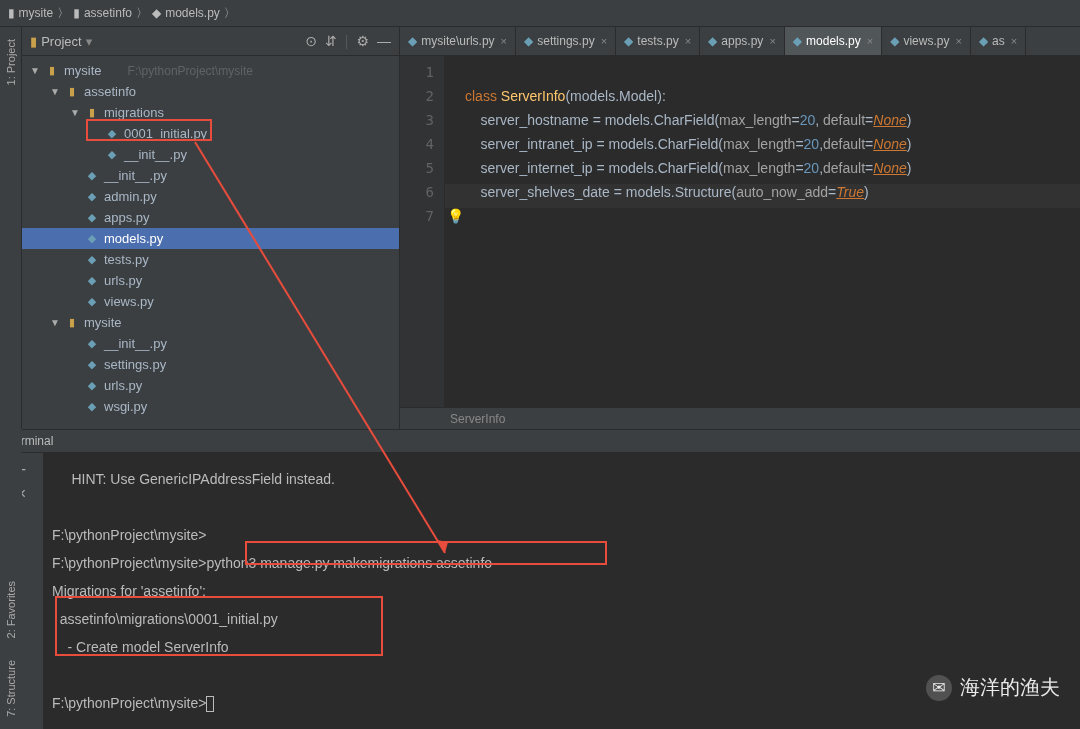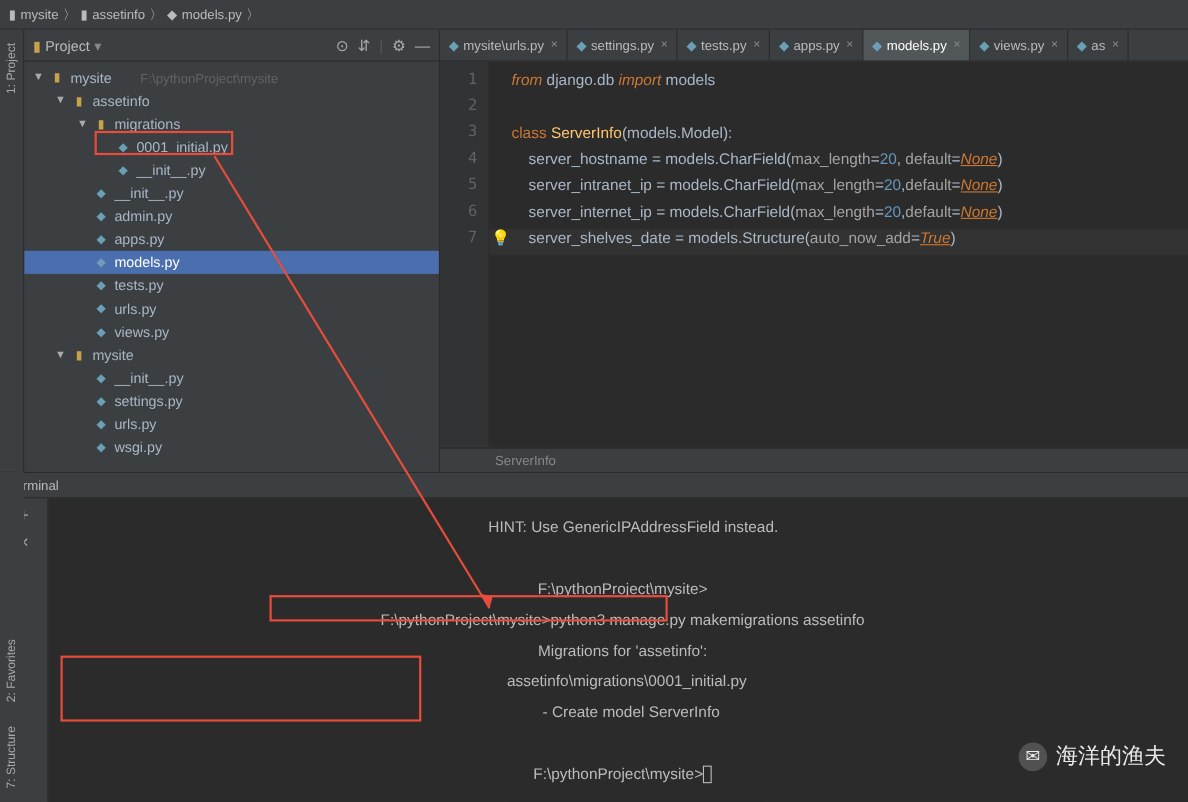--- a/index.html
+++ b/index.html
@@ -40,21 +40,21 @@
 .kw2 { color:#cc7832; }
 .fn { color:#ffc66d; }
 .param { color:#a3a3a3;margin-top:20px; }
 .num { color:#6897bb; }
 .none { color:#cc7832; font-style:italic;text-decoration:underline; }
 .op { color:#a9b7c6; }
 .bulb { position:absolute; left:2px; top:152px; color:#ffc66d; font-size:14px; }
 .crumbs-bottom { height:22px; background:#3c3f41; border-top:1px solid #2b2b2b; display:flex; align-items:center; padding-left:50px; font-size:12px; color:#888; }
 .terminal-panel { height:300px; background:#2b2b2b; display:flex; flex-direction:column; }
 .terminal-header { height:24px; background:#3c3f41; border-top:1px solid #2b2b2b; border-bottom:1px solid #2b2b2b; display:flex; align-items:center; padding-left:8px; font-size:12px; color:#bbb; }
-.terminal-body { flex:1; display:flex;text-align:center; }
+.terminal-body { flex:1; display:flex; }
 .term-gutter { width:44px; background:#3c3f41; border-right:1px solid #2b2b2b; padding-top:8px; display:flex; flex-direction:column; align-items:center; gap:6px; color:#aaa; }
 .term-gutter span { cursor:pointer; font-size:16px; }
 .term-content { flex:1; padding:12px 0 0 8px; font-family:"Consolas","DejaVu Sans Mono",monospace; font-size:14px; line-height:28px; color:#bbb; }
 .term-line { white-space:pre; }
 .cursor { display:inline-block; width:8px; height:16px; border:1px solid #bbb; vertical-align:middle; }
 .side-tabs-left-bottom { position:absolute; left:0; top:429px; width:22px; bottom:0; background:#3c3f41; display:flex; flex-direction:column-reverse; align-items:center; padding-bottom:6px; gap:10px; }
 svg.arrow-line { position:absolute; top:0; left:0; pointer-events:none; z-index:40; }
 .watermark { position:absolute; right:20px; bottom:28px; color:#fff; font-size:20px; display:flex; align-items:center; gap:8px; opacity:0.9; }
 .wm-icon { width:26px; height:26px; border-radius:50%; background:#fff3; display:flex; align-items:center; justify-content:center; font-size:16px; }
 </style>
@@ -227,21 +227,20 @@
           <div class="gutter-line">1</div>
           <div class="gutter-line">2</div>
           <div class="gutter-line">3</div>
           <div class="gutter-line">4</div>
           <div class="gutter-line">5</div>
           <div class="gutter-line">6</div>
           <div class="gutter-line">7</div>
         </div>
       <div class="code">
         <span class="bulb">💡</span>
-        <div class="code-line"><span class="kw">from </span><span>django.db </span><span class="kw">import </span><span>models</span></div>
         <div class="code-line"></div>
         <div class="code-line"><span class="kw2">class </span><span class="fn">ServerInfo</span><span>(models.Model)</span><span class="op">:</span></div>
         <div class="code-line"><span>    </span><span>server_hostname </span><span class="op">= </span><span>models.</span><span>CharField</span><span>(</span><span class="param">max_length</span><span>=</span><span class="num">20</span><span>, </span><span class="param">default</span><span>=</span><span class="none">None</span><span>)</span></div>
         <div class="code-line"><span>    </span><span>server_intranet_ip </span><span class="op">= </span><span>models.</span><span>CharField</span><span>(</span><span class="param">max_length</span><span>=</span><span class="num">20</span><span>,</span><span class="param">default</span><span>=</span><span class="none">None</span><span>)</span></div>
         <div class="code-line"><span>    </span><span>server_internet_ip </span><span class="op">= </span><span>models.</span><span>CharField</span><span>(</span><span class="param">max_length</span><span>=</span><span class="num">20</span><span>,</span><span class="param">default</span><span>=</span><span class="none">None</span><span>)</span></div>
         <div class="code-line hl"><span>    </span><span>server_shelves_date </span><span class="op">= </span><span>models.</span><span>Structure</span><span>(</span><span class="param">auto_now_add</span><span>=</span><span class="none">True</span><span>)</span></div>
       </div>
     </div>
     <div class="crumbs-bottom">
         <span>ServerInfo</span>

